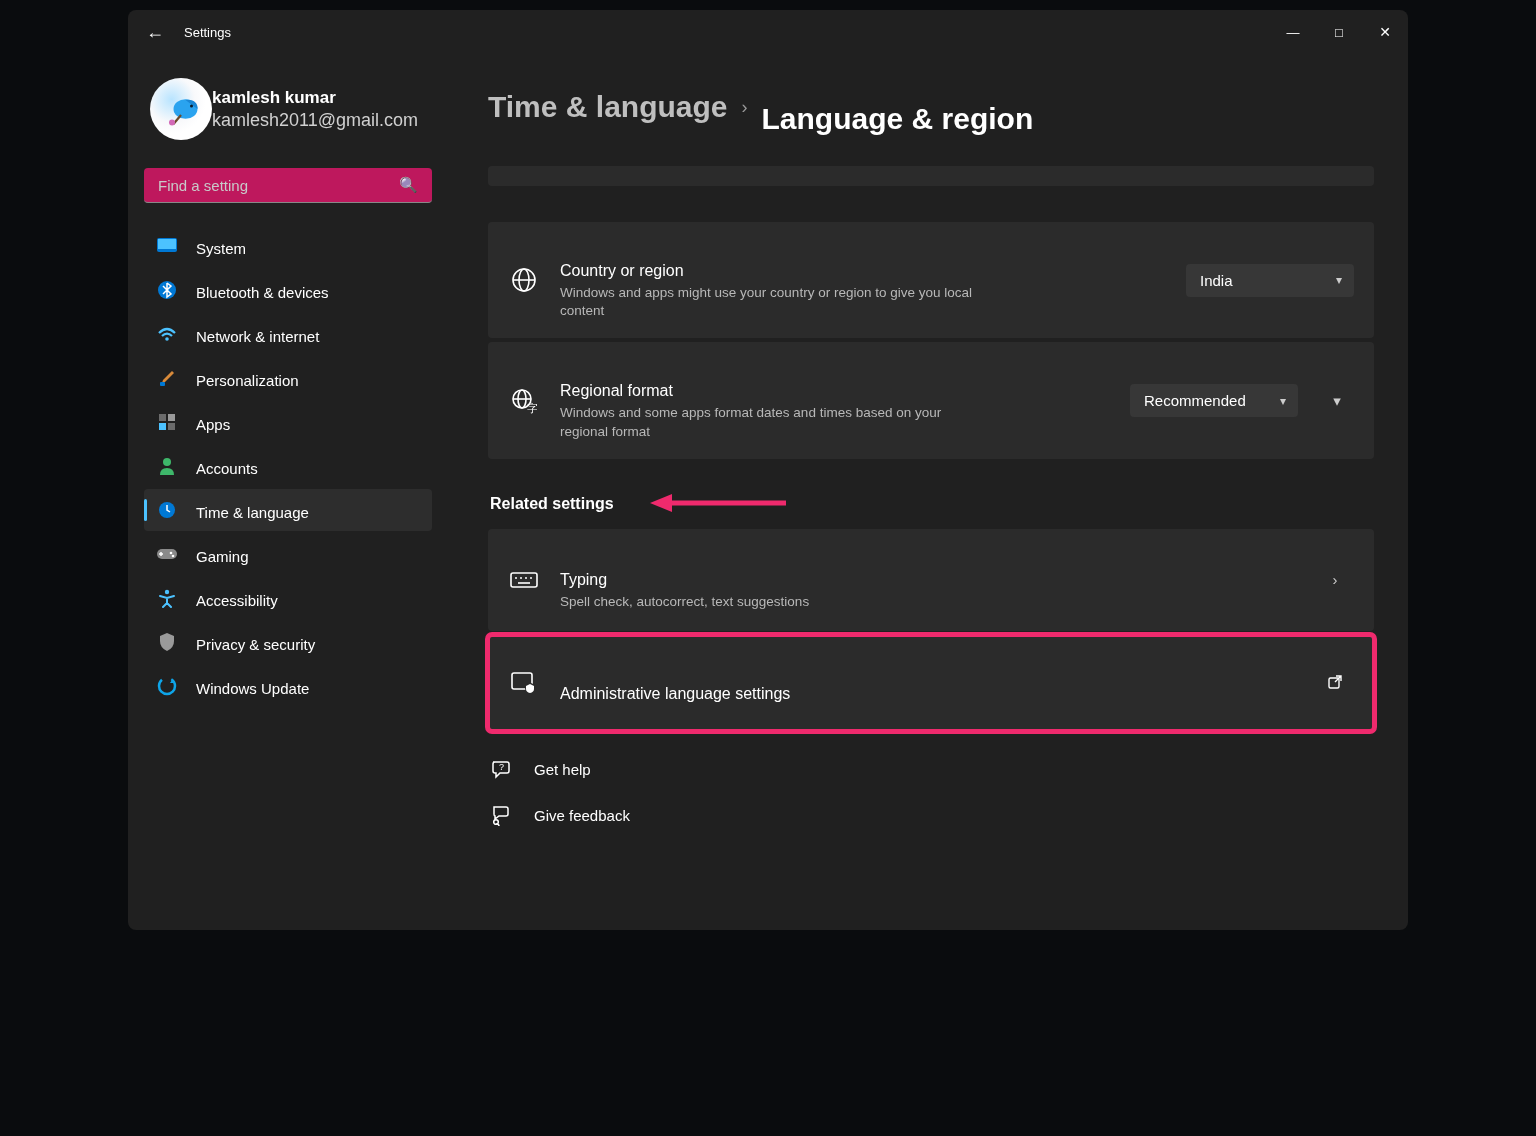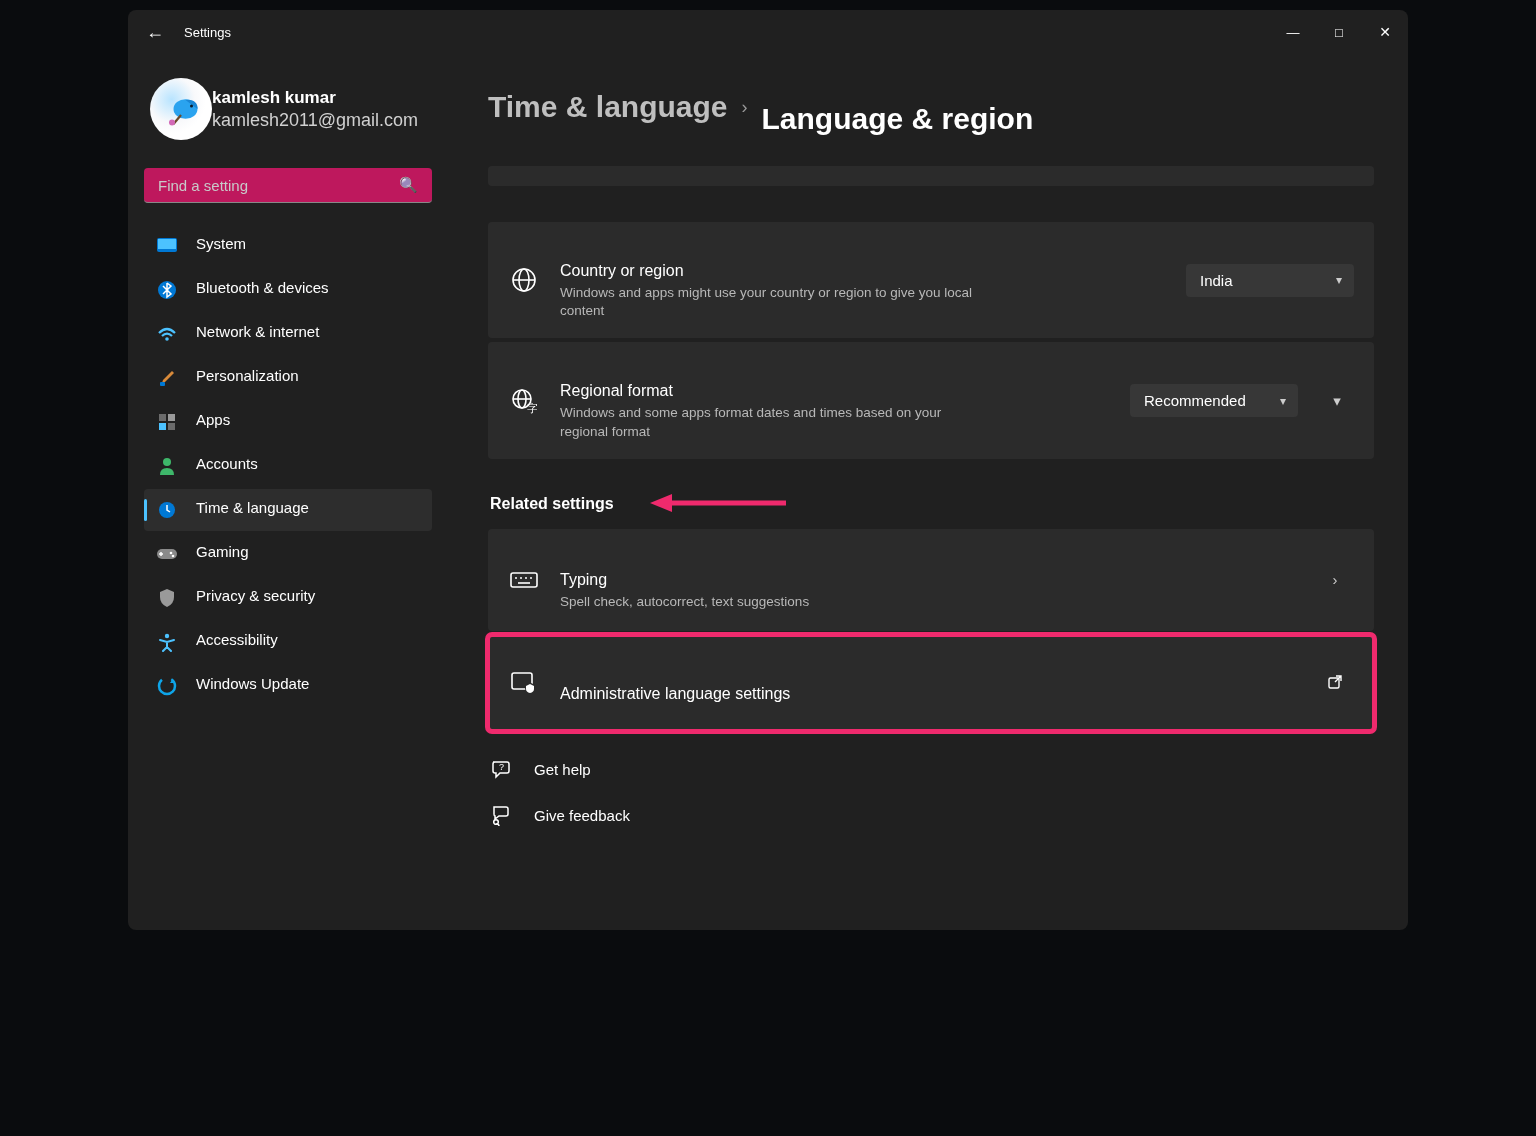--- a/index.html
+++ b/index.html
@@ -60,21 +60,21 @@
     padding:8px 14px; margin:4px 0 22px 0;
   }
   .search input {
     background:transparent; border:none; outline:none; color:#fff;
     font-size:15px; width:100%;
   }
   .search input::placeholder { color:#c9c9c9; }
   .search-icon { font-size:15px; color:#fff; margin-left:8px; }
   .nav { display:flex; flex-direction:column; gap:2px; }
   .nav-item {
-    display:flex; align-items:flex-start; gap:18px;
+    display:flex; align-items:flex-end; gap:18px;
     padding:10px 12px; border-radius:4px; font-size:15px;
     position:relative;
   }
   .nav-item.active { background:#2d2d2d; }
   .nav-item.active::before {
     content:""; position:absolute; left:0; top:10px; bottom:10px; width:3px;
     background:#4cc2ff; border-radius:3px;
   }
   .nav-icon { width:22px; height:22px; display:flex; align-items:center; justify-content:center; flex-shrink:0; }
   
@@ -233,34 +233,34 @@
                 <rect x="1" y="2" width="20" height="10" rx="5" fill="#8a8a8a"></rect>
                 <circle cx="15" cy="6" r="1.3" fill="#fff"></circle>
                 <circle cx="17" cy="9" r="1.3" fill="#fff"></circle>
                 <path d="M5 5 V9 M3 7 H7" stroke="#fff" stroke-width="1.5"></path>
               </svg>
             </span>
           <span>Gaming</span>
         </div>
         <div class="nav-item">
           <span class="nav-icon">
+              <svg width="20" height="20">
+                <circle cx="10" cy="4" r="2.2" fill="#4cc2ff"></circle>
+                <path d="M3 8 L10 10 L17 8 M10 10 V15 M10 15 L6 19 M10 15 L14 19" stroke="#4cc2ff" stroke-width="2" fill="none" stroke-linecap="round"></path>
+              </svg>
+            </span>
+          <span>Accessibility</span>
+        </div>
+        <div class="nav-item">
+          <span class="nav-icon">
               <svg width="18" height="20">
                 <path d="M9 1 L16 4 V9 Q16 16 9 19 Q2 16 2 9 V4 Z" fill="#9a9a9a"></path>
               </svg>
             </span>
           <span>Privacy &amp; security</span>
-        </div>
-        <div class="nav-item">
-          <span class="nav-icon">
-              <svg width="20" height="20">
-                <circle cx="10" cy="4" r="2.2" fill="#4cc2ff"></circle>
-                <path d="M3 8 L10 10 L17 8 M10 10 V15 M10 15 L6 19 M10 15 L14 19" stroke="#4cc2ff" stroke-width="2" fill="none" stroke-linecap="round"></path>
-              </svg>
-            </span>
-          <span>Accessibility</span>
         </div>
         <div class="nav-item">
           <span class="nav-icon">
               <svg width="20" height="20">
                 <circle cx="10" cy="10" r="8" fill="none" stroke="#0ea5e9" stroke-width="2.5" stroke-dasharray="32 10"></circle>
                 <path d="M15 4 L17 7 L13 7 Z" fill="#0ea5e9"></path>
               </svg>
             </span>
           <span>Windows Update</span>
         </div>

